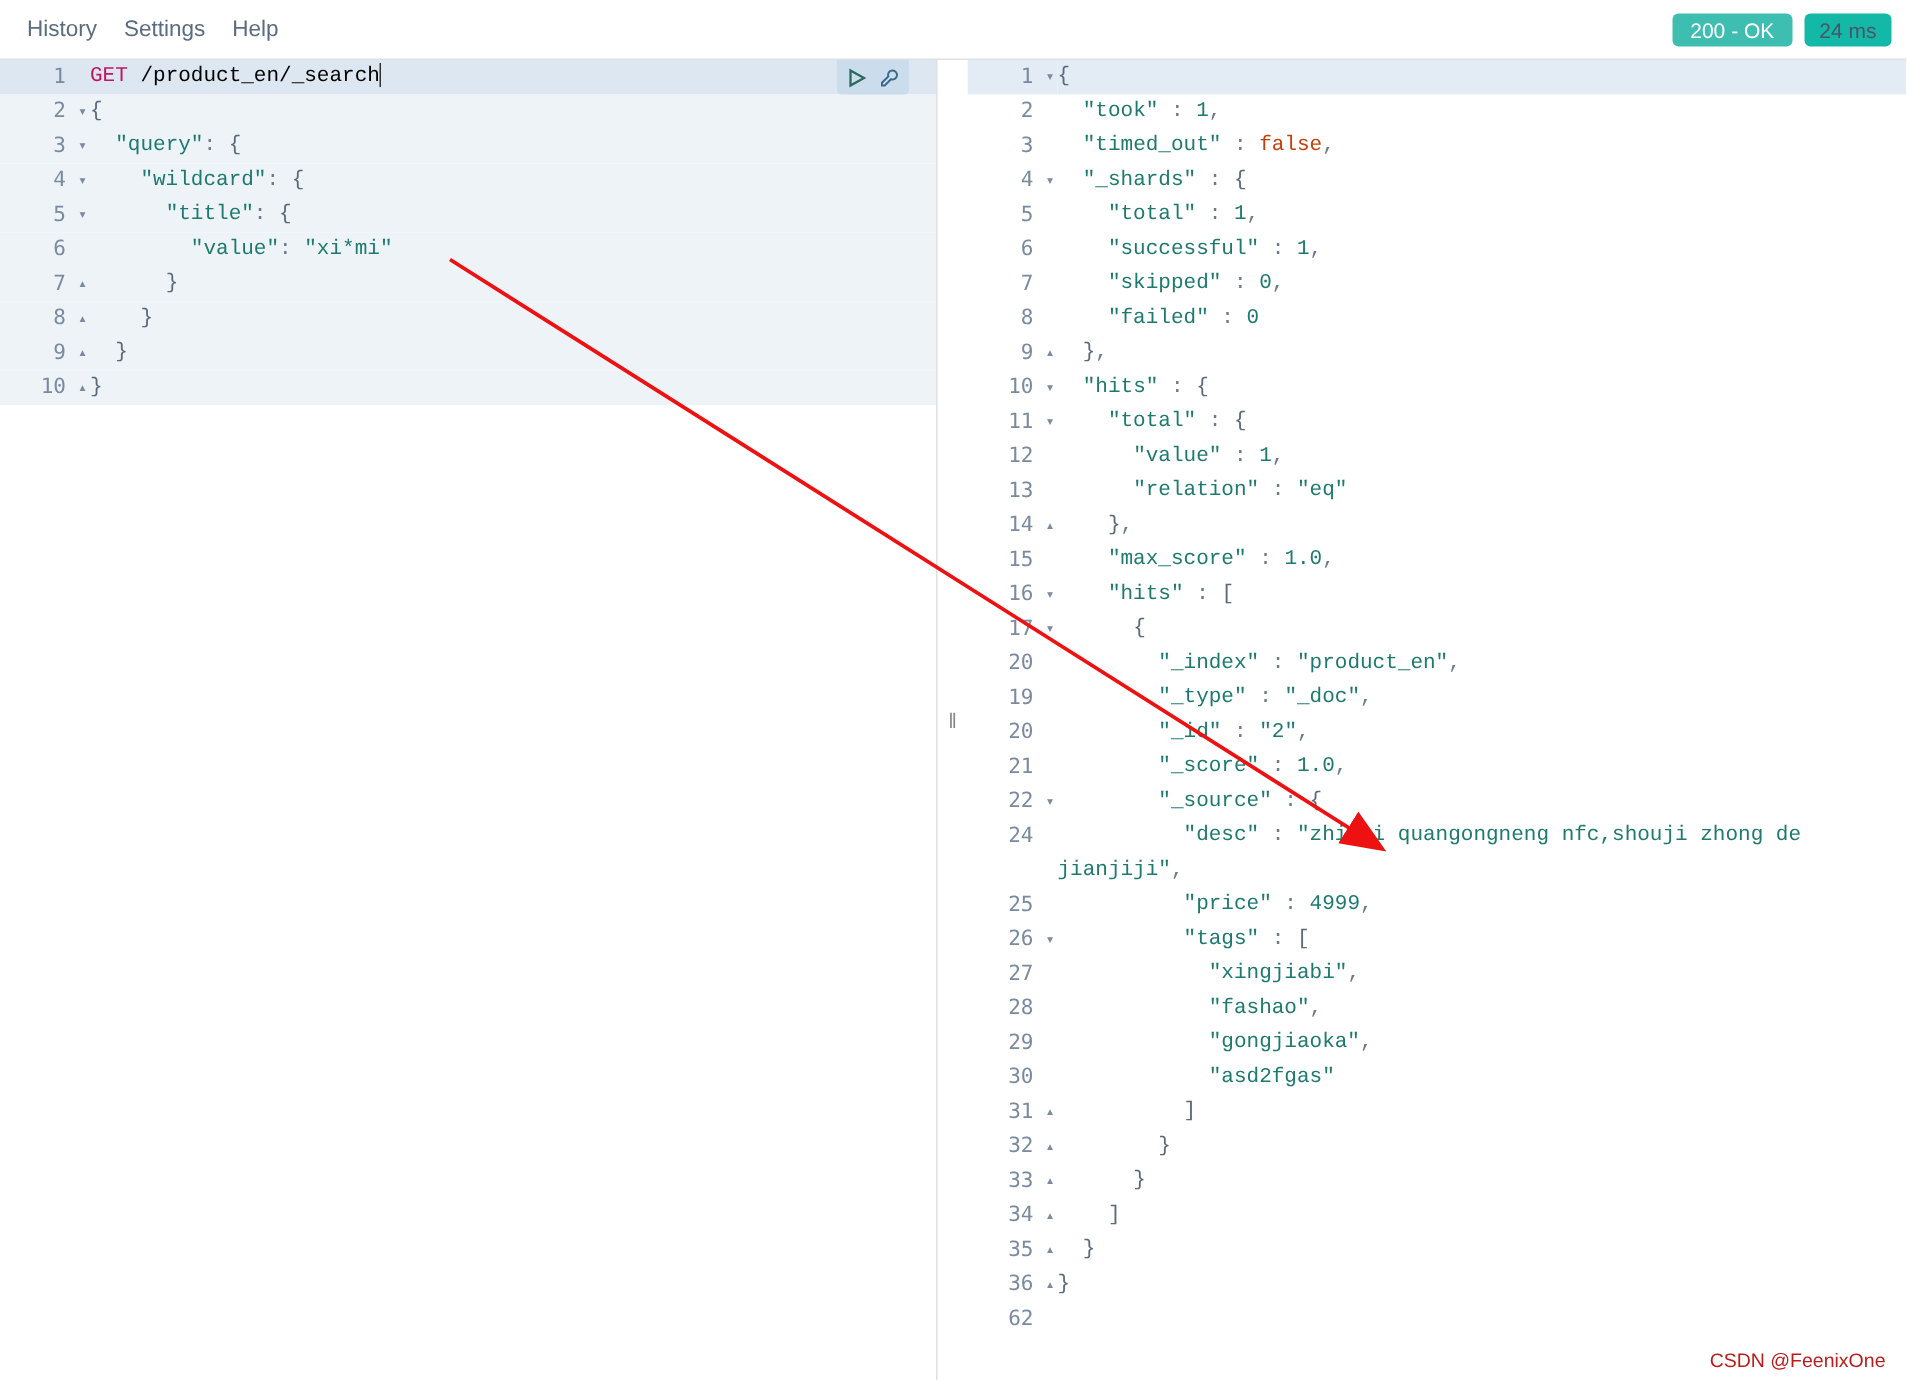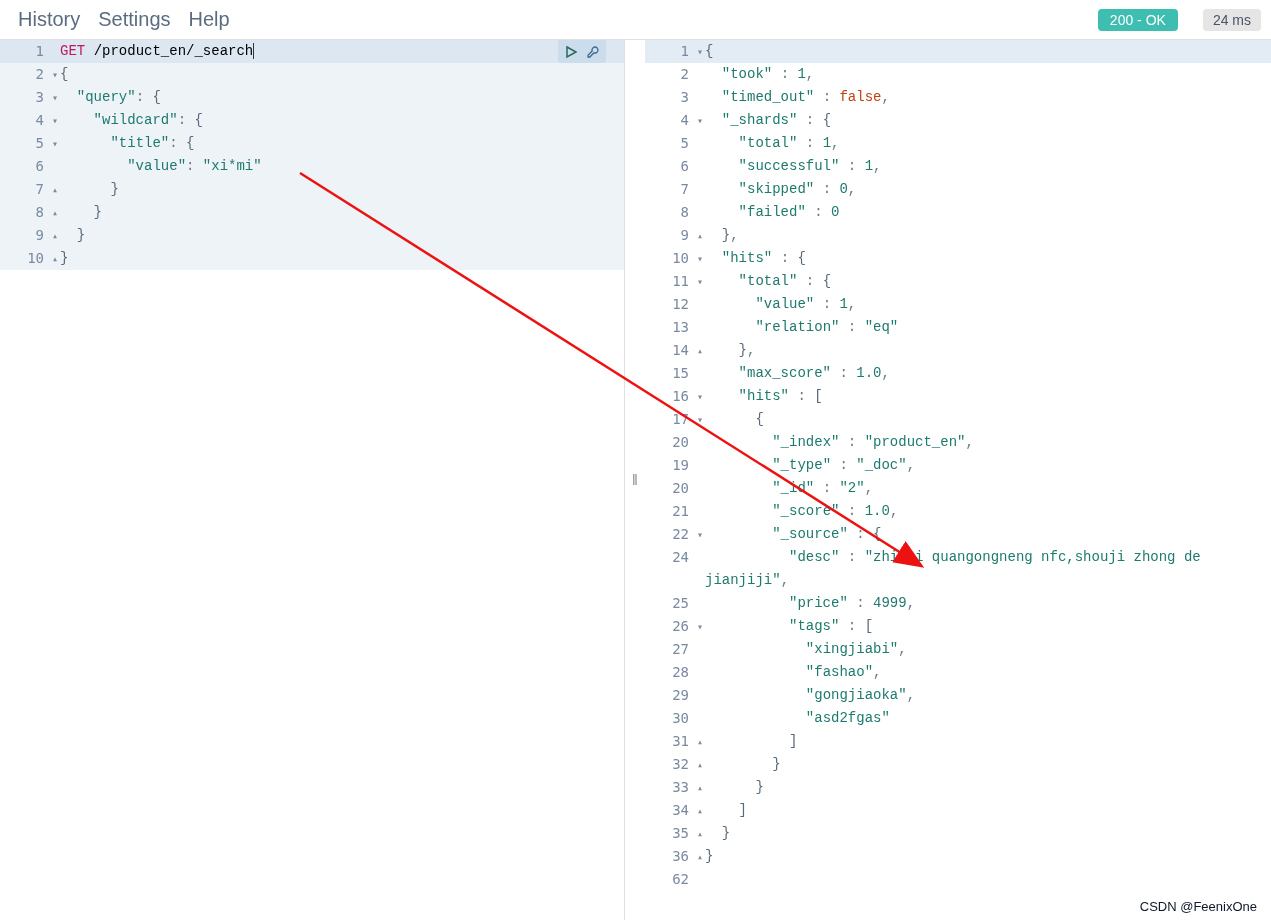--- a/index.html
+++ b/index.html
@@ -1,22 +1,22 @@
 <!DOCTYPE html>
 <html><head>
 <meta charset="utf-8">
 <style>
   * { box-sizing: border-box; margin: 0; padding: 0; }
   body { font-family: -apple-system, BlinkMacSystemFont, "Segoe UI", Helvetica, Arial, sans-serif; font-size: 14px; color: #333; background: #fff; width: 1271px; height: 920px; overflow: hidden; position: relative; }
   .topbar { display: flex; align-items: center; justify-content: space-between; height: 40px; padding: 0 10px; border-bottom: 1px solid #e0e0e0; }
-  .menu { display: flex; gap: 18px; color: #5a6c7f; font-size: 20px; padding-left: 8px; }
+  .menu { display: flex; gap: 18px; color: #5a6c7f; font-size: 15px; padding-left: 8px; }
   .menu span { cursor: pointer; }
-  .status-group { display: flex; gap: 25px; align-items: center; }
+  .status-group { display: flex; gap: 8px; align-items: center; }
   .status-badge { background: #3ebeb0; color: #fff; padding: 3px 12px; border-radius: 4px; font-size: 14px; }
-  .timing-badge { background: #e5e5e5; color: #4a5568; padding: 3px 10px; border-radius: 4px; font-size: 14px; }
+  .timing-badge { background: #14b8a6; color: #4a5568; padding: 3px 10px; border-radius: 4px; font-size: 14px; }
   .panes { display: flex; height: calc(100% - 40px); position: relative; }
   .pane { flex: 1; position: relative; overflow: hidden; }
   .pane.left { flex: 0 0 625px; border-right: 1px solid #e0e0e0; }
   .divider { width: 20px; display: flex; align-items: center; justify-content: center; color: #888; user-select: none; cursor: col-resize; }
   .linegrp { display: flex; }
   .ln { width: 60px; flex: 0 0 60px; text-align: right; padding-right: 16px; color: #7a8aa0; line-height: 23px; height: 23px; font-family: "SFMono-Regular", Consolas, monospace; font-size: 14px; position: relative; }
   .ln .fold { position: absolute; right: 2px; top: 0; font-size: 10px; color: #7a8aa0; }
   .cl { flex: 1; line-height: 23px; height: 23px; white-space: pre; font-family: "SFMono-Regular", Consolas, "Liberation Mono", Menlo, monospace; }
   .cl.hl { background: #e3ebf4; }
   .ln.hl { background: #e3ebf4; }
@@ -28,21 +28,21 @@
   .key { color: #1e7a6f; }
   .str { color: #1e7a6f; }
   .num { color: #1e7a6f; }
   .bool { color: #c2410c; }
   .punct { color: #6b7a8a; }
   .brace { color: #5a6a7a; }
   .run-toolbar { position: absolute; right: 18px; top: 0; height: 23px; display: flex; align-items: center; gap: 8px; background: #cbdced; padding: 0 6px; border-radius: 0 0 3px 3px; }
   .run-toolbar span { display: inline-flex; align-items: center; color: #4a6a8a; cursor: pointer; }
   .wrap { height: 46px !important; line-height: 23px; white-space: pre-wrap; }
   .cursor { display:inline-block; width:1px; height:16px; background:#333; vertical-align:middle; }
-  .watermark { position: absolute; right: 14px; bottom: 6px; color: #0f172a; font-size: 13px; }
+  .watermark { position: absolute; right: 14px; bottom: 6px; color: #b91c1c; font-size: 13px; }
   svg.arrow { position: absolute; top: 40px; left: 0; pointer-events: none; z-index: 50; }
 </style>
 </head>
 <body>
 
 <div class="topbar">
   <div class="menu">
     <span>History</span>
     <span>Settings</span>
     <span>Help</span>

